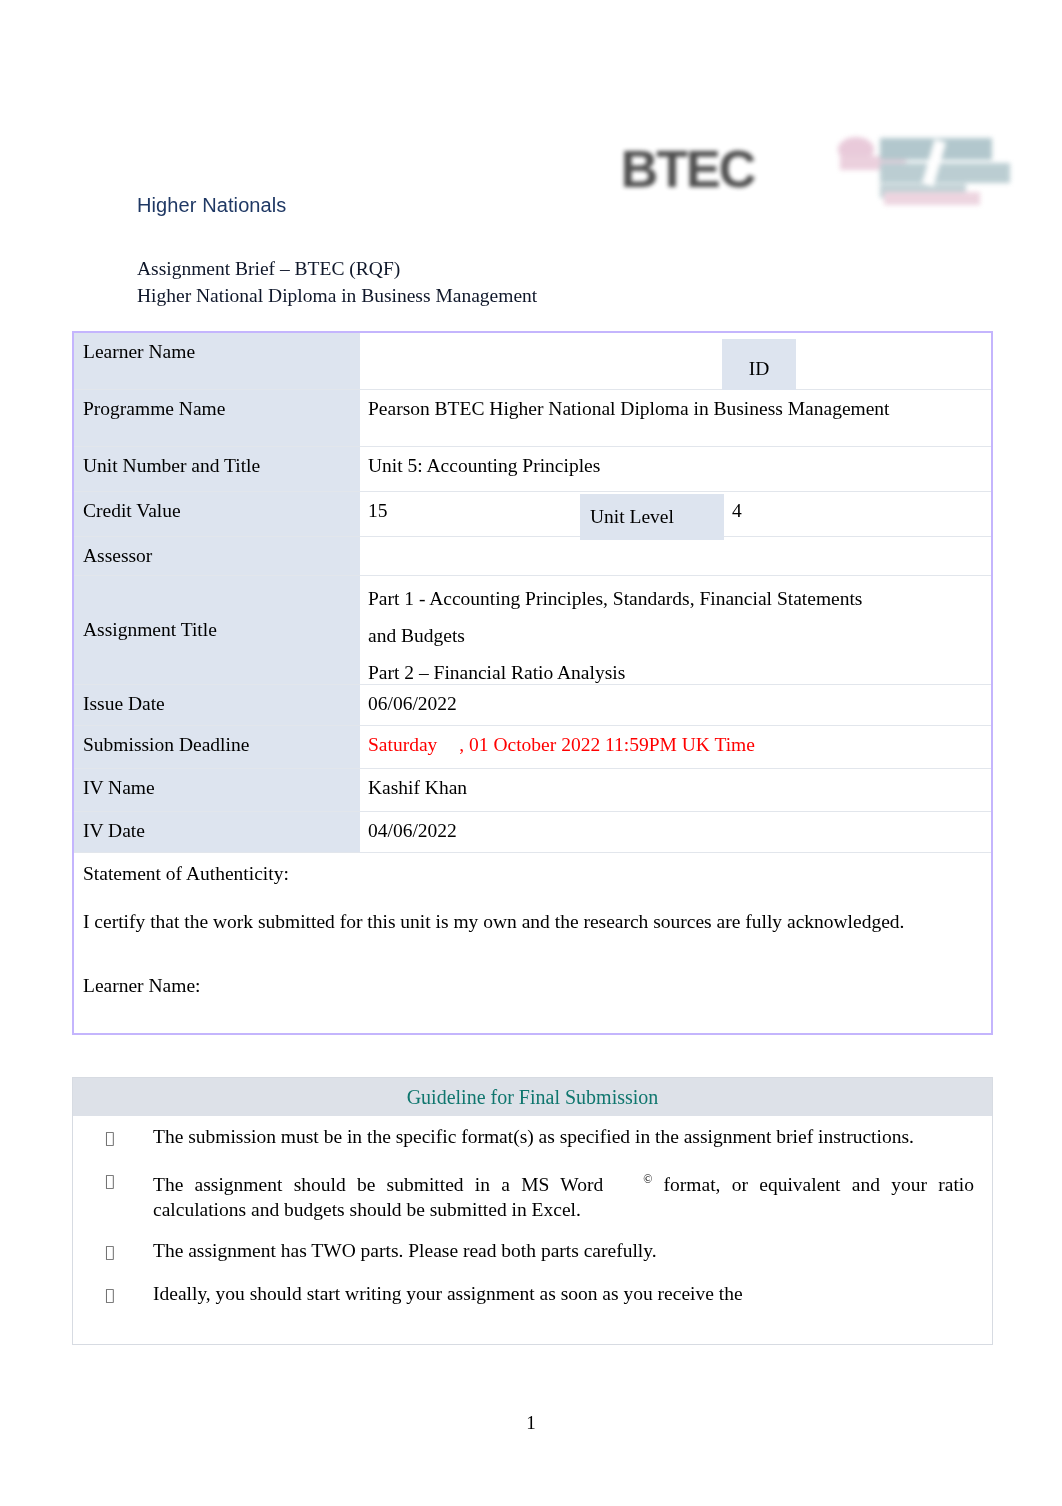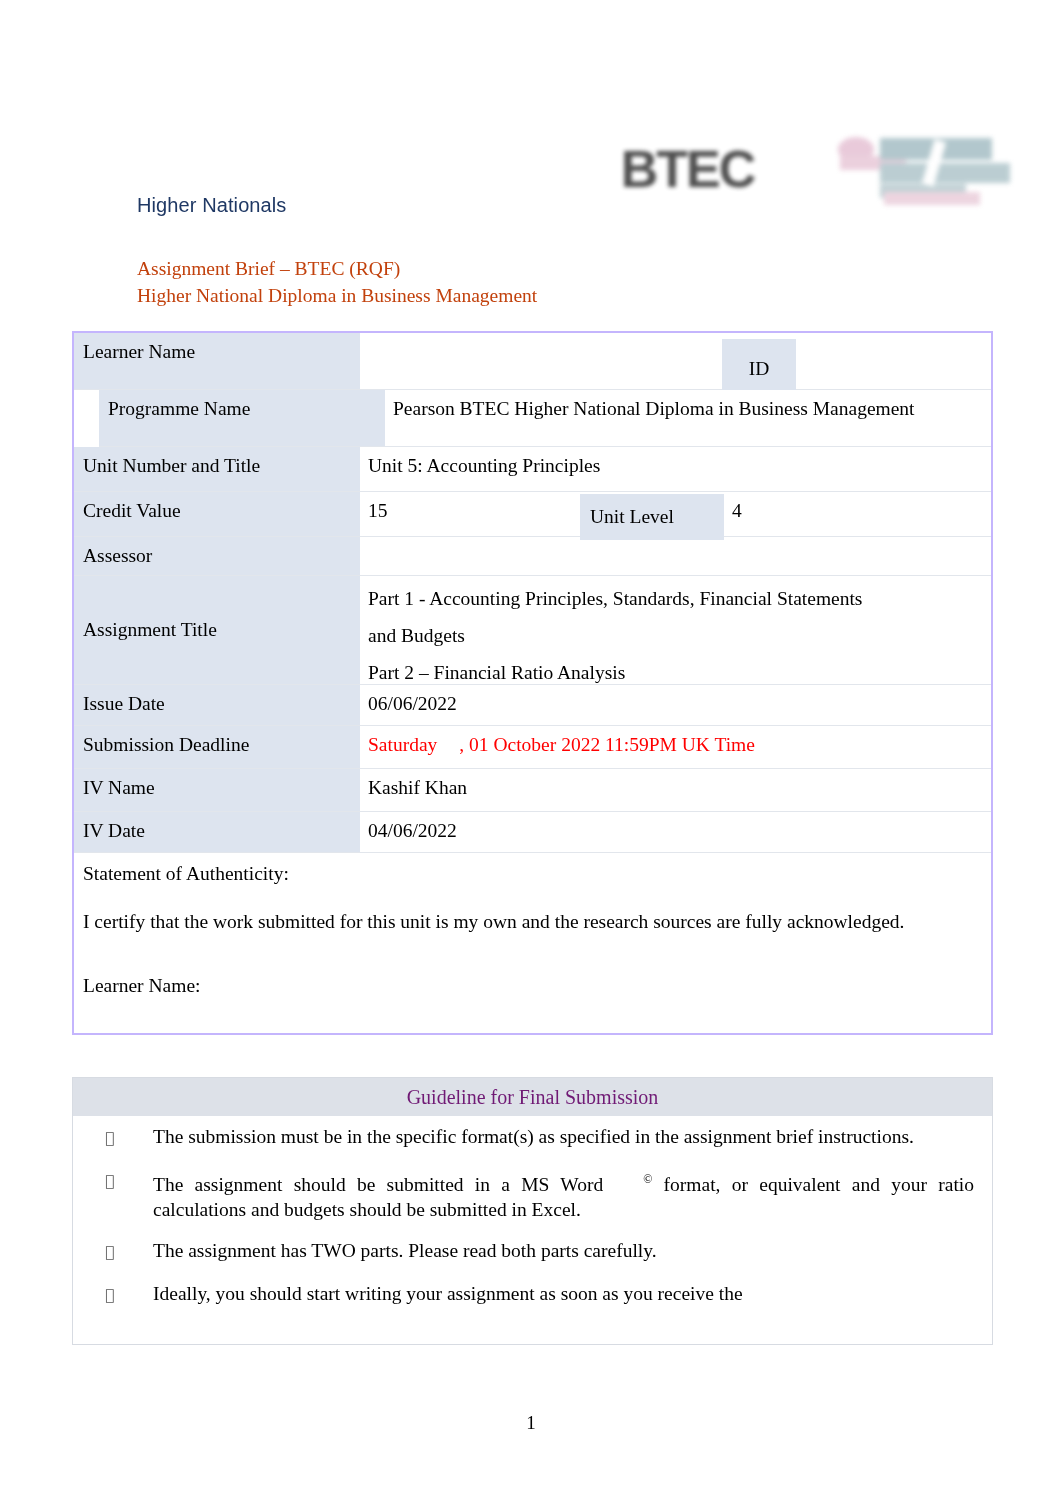--- a/index.html
+++ b/index.html
@@ -95,21 +95,21 @@
     color: #1f3864;
     font-family: "Liberation Sans", sans-serif;
     letter-spacing: 0.1px;
   }
   .subtitle-block {
     position: absolute;
     left: 137px;
     top: 255px;
     font-size: 19.5px;
     line-height: 27px;
-    color: #c2410c;
+    color: #0f172a;
   }
 
   
   .info-card {
     position: absolute;
     left: 72px;
     top: 331px;
     width: 921px;
     border: 2px solid #c4b5fd;
     background: #ffffff;
@@ -137,21 +137,21 @@
     padding: 6px 0 6px 8px;
     box-sizing: border-box;
     font-size: 19.5px;
     line-height: 26px;
     background: #ffffff;
     position: relative;
   }
 
   
   .r-learner   { height: 56px; }
-  .r-prog      { height: 56px; margin-left: 25px; }
+  .r-prog      { height: 56px; }
   .r-unit      { height: 44px; }
   .r-credit    { height: 44px; }
   .r-year      { height: 48px; }
   .r-assessor  { height: 38px; }
   .r-title     { height: 108px; }
   .r-issue     { height: 40px; }
   .r-deadline  { height: 42px; }
   .r-ivname    { height: 42px; }
   .r-ivdate    { height: 40px; }
   .r-auth      { height: 180px; }
@@ -235,21 +235,21 @@
     border: 1px solid #d7dbe2;
     box-sizing: border-box;
   }
   .guideline-head {
     height: 38px;
     background: #dde1e8;
     display: flex;
     align-items: center;
     justify-content: center;
     font-size: 20px;
-    color: #701a75;
+    color: #0f766e;
   }
   .bullets {
     padding: 8px 18px 0 32px;
   }
   .bullet {
     display: flex;
     margin-bottom: 16px;
     font-size: 19.5px;
     line-height: 25px;
   }

